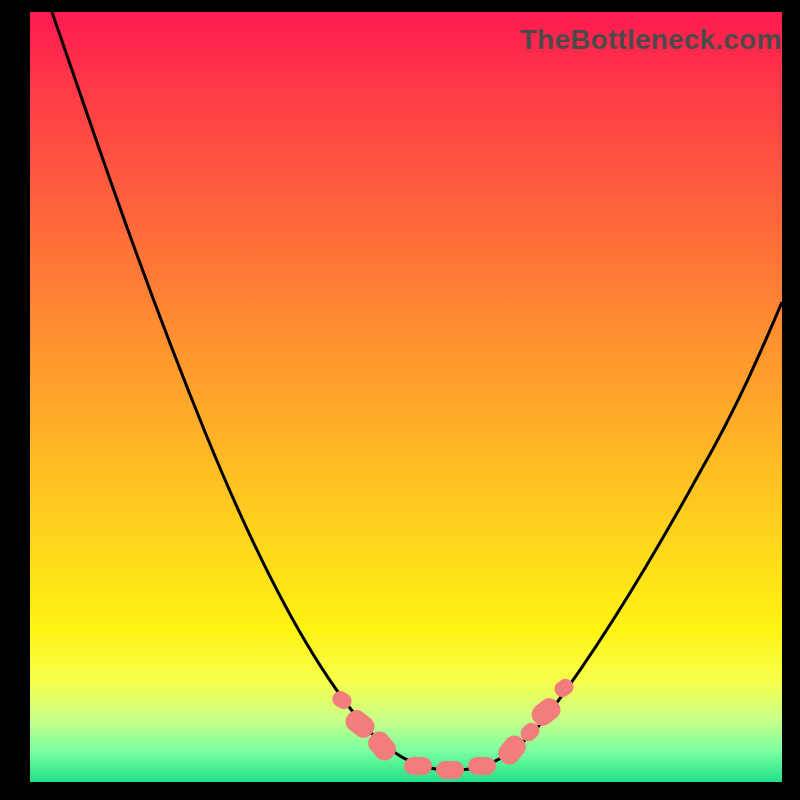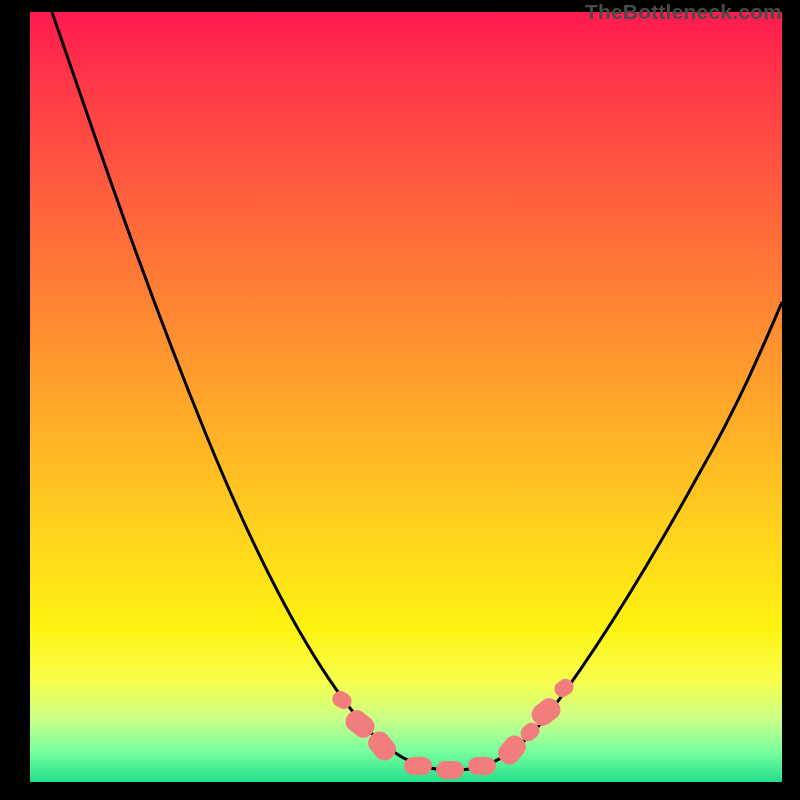--- a/index.html
+++ b/index.html
@@ -59,24 +59,24 @@
     width: 16px;
     height: 20px;
   }
   .bead.wide {
     width: 28px;
     height: 18px;
     border-radius: 12px;
   }
   .top-label {
     position: absolute;
-    top: 0;
+    top: 24px;
     right: 18px;
     color: #4a4a4a;
-    font-size: 21px;
+    font-size: 28px;
     font-weight: 600;
     letter-spacing: 0.2px;
   }
 </style>
 </head>
 <body>
 
 <div class="frame">
 
   <div class="plot-area">

